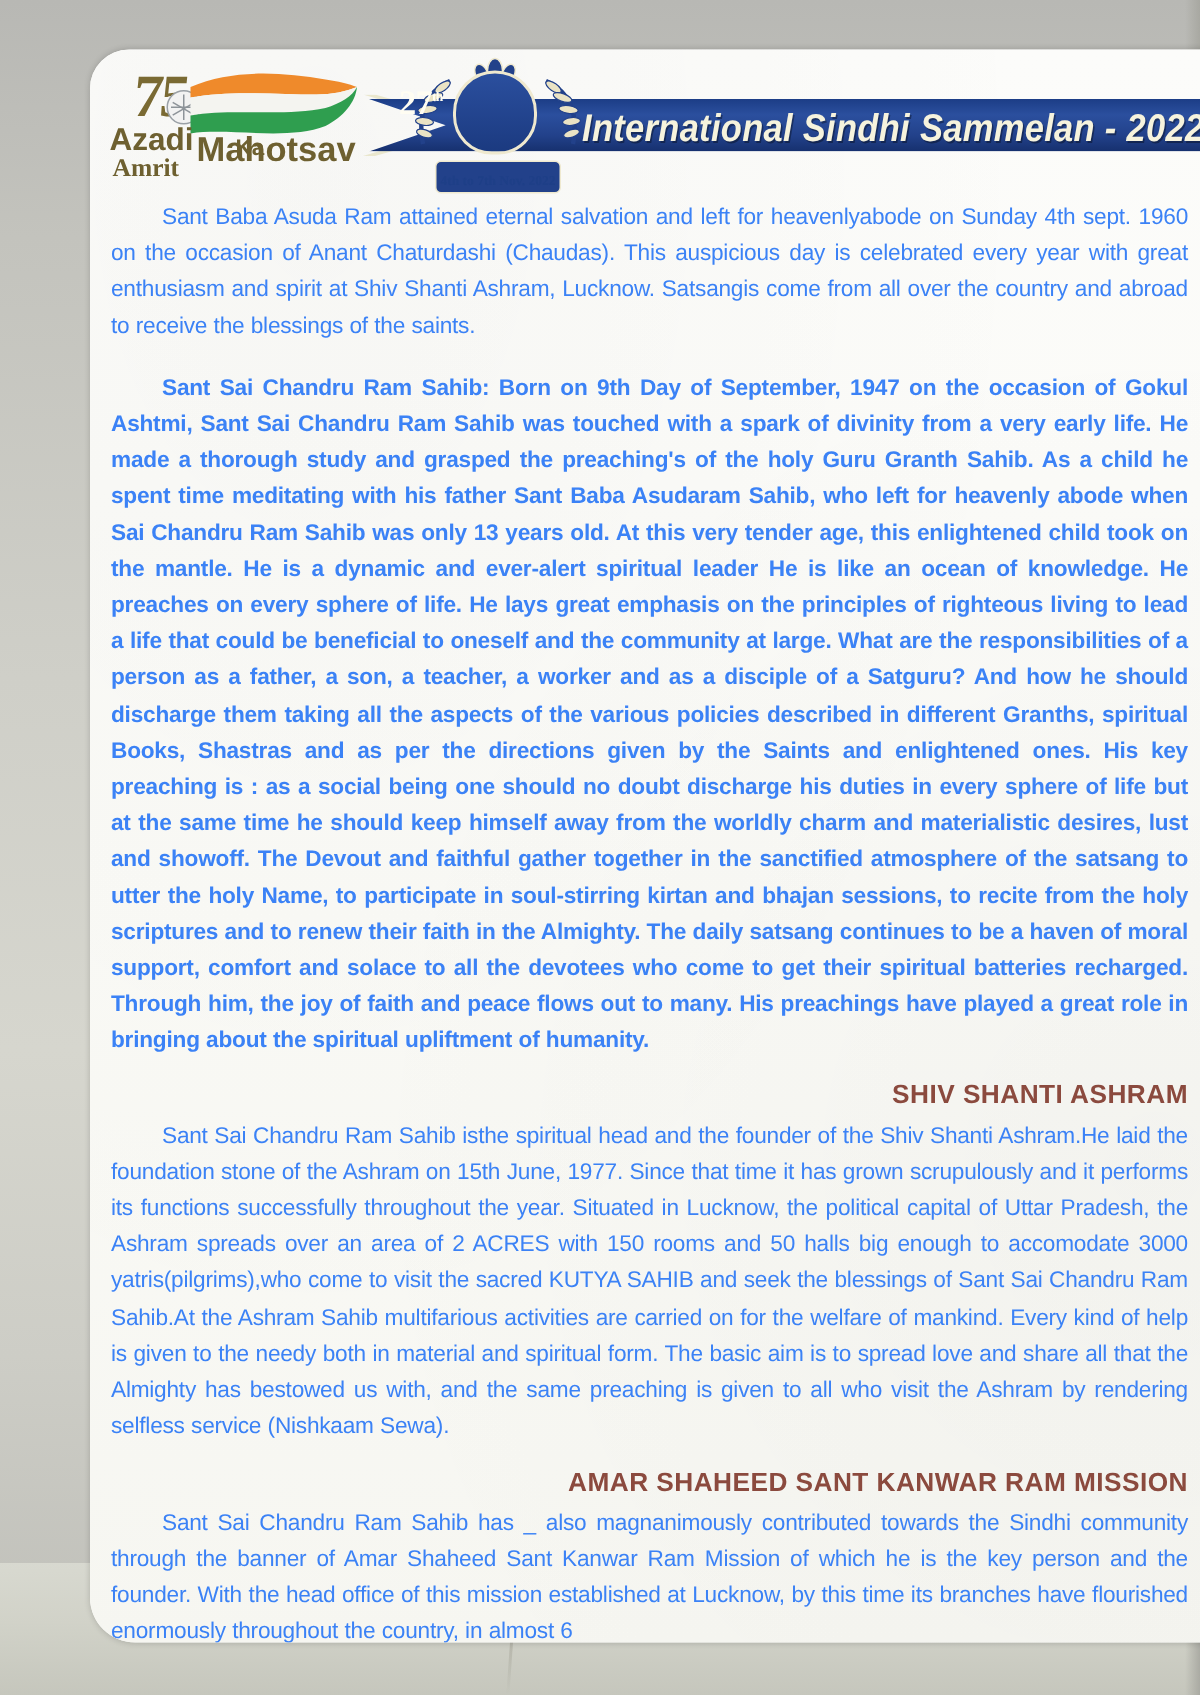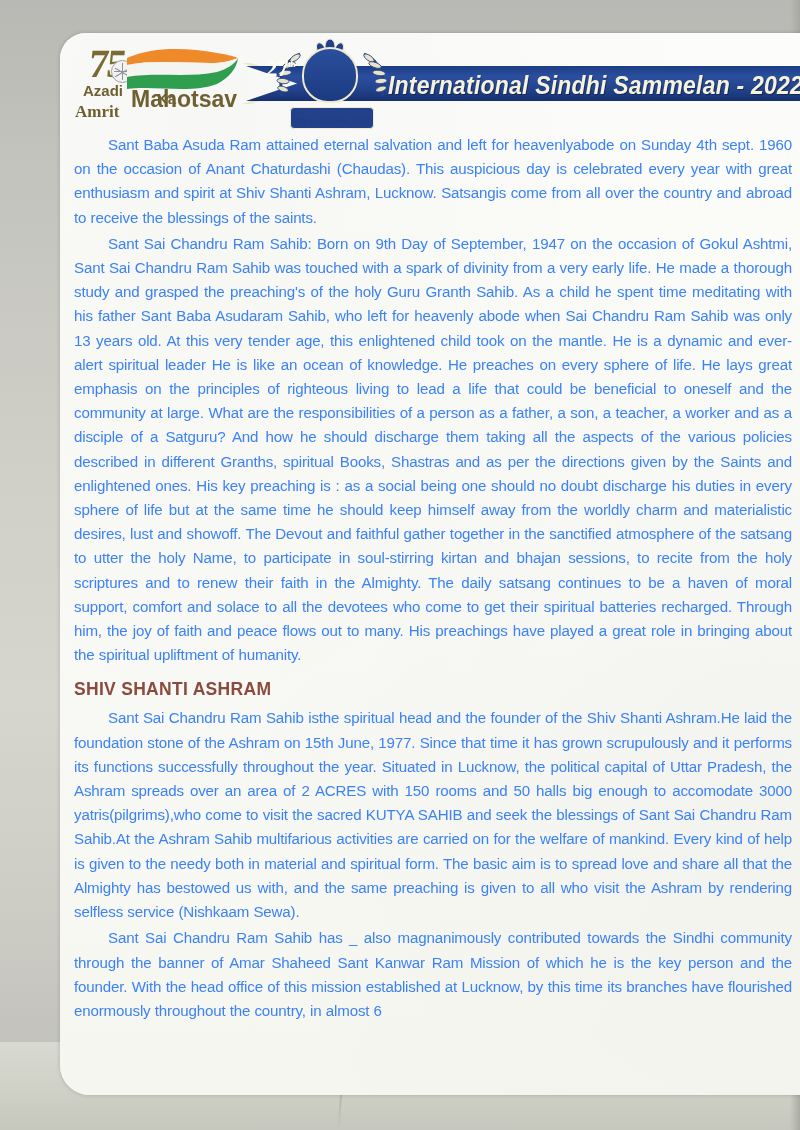--- a/index.html
+++ b/index.html
@@ -150,21 +150,21 @@
     width: 115px;
     height: 50px;
   }
   .azadi-word {
     position: absolute;
     font-family: "Liberation Sans", sans-serif;
     font-weight: bold;
     color: #6e6030;
     white-space: nowrap;
   }
-  .azadi-azadi  { left: 10px; top: 44px; font-size: 15px; }
+  .azadi-azadi  { left: 0; top: 44px; font-size: 21px; }
   .azadi-ka     { left: 84px; top: 52px; font-size: 15px; text-align: center; }
   .azadi-amrit  { left: 2px;  top: 64px; font-size: 17px; font-family: Liberation Serif, serif; }
   .azadi-mahot  { left: 58px; top: 48px; font-size: 23px; }
 
   
   .ribbon {
     position: absolute;
     left: 186px;
     top: 20px;
     right: -6px;
@@ -287,25 +287,25 @@
     margin: 0 0 0 0;
     font-family: "Liberation Sans", sans-serif;
     font-size: 15.1px;
     line-height: 24.2px;
     color: #3b82f6;
     text-align: justify;
     text-indent: 34px;
     letter-spacing: -.15px;
     word-spacing: .2px;
   }
-  p.para + p.para { margin-top: 2px; }
+  p.para + p.para { margin-top: 17px; font-weight: bold; }
 
   h2.section-heading {
     margin: 12px 0 6px 0;
-    text-align: left;
+    text-align: right;
     font-family: "Liberation Sans", sans-serif;
     font-size: 17.5px;
     font-weight: bold;
     color: #8b4a3e;
     letter-spacing: .3px;
   }
   h2.section-heading.tight { margin-top: 14px; margin-bottom: 5px; }
 </style>
 </head>
 <body>
@@ -379,16 +379,17 @@
   <div class="content">
 
     <p class="para">Sant Baba Asuda Ram attained eternal salvation and left for heavenlyabode on Sunday 4th sept. 1960 on the occasion of Anant Chaturdashi (Chaudas). This auspicious day is celebrated every year with great enthusiasm and spirit at Shiv Shanti Ashram, Lucknow. Satsangis come from all over the country and abroad to receive the blessings of the saints.</p>
 
     <p class="para">Sant Sai Chandru Ram Sahib: Born on 9th Day of September, 1947 on the occasion of Gokul Ashtmi, Sant Sai Chandru Ram Sahib was touched with a spark of divinity from a very early life. He made a thorough study and grasped the preaching's of the holy Guru Granth Sahib. As a child he spent time meditating with his father Sant Baba Asudaram Sahib, who left for heavenly abode when Sai Chandru Ram Sahib was only 13 years old.  At this very tender age, this enlightened child took on the mantle. He is a dynamic and ever-alert spiritual leader He is like an ocean of knowledge. He preaches on every sphere of life. He lays great emphasis on the principles of righteous living to lead a life that could be beneficial to oneself and the community at large. What are the responsibilities of a person as a father, a son, a teacher, a worker and as a disciple of a Satguru? And how he should discharge them taking all the aspects of the various policies described in different Granths, spiritual Books, Shastras and as per the directions given by the Saints and enlightened ones. His key preaching is : as a social being one should no doubt discharge his duties in every sphere of life but at the same time he should keep himself away from the worldly charm and materialistic desires, lust and showoff. The Devout and faithful gather together in the sanctified atmosphere of the satsang to utter the holy Name, to participate in soul-stirring kirtan and bhajan sessions, to recite from the holy scriptures and to renew their faith in the Almighty. The daily satsang continues to be a haven of moral support, comfort and solace to all the devotees who come to get their spiritual batteries recharged. Through him, the joy of faith and peace flows out to many. His preachings have played a great role in bringing about the spiritual upliftment of humanity.</p>
 
     <h2 class="section-heading">SHIV SHANTI ASHRAM</h2>
 
     <p class="para">Sant Sai Chandru Ram Sahib isthe spiritual head and the founder of the Shiv Shanti Ashram.He laid the foundation stone of the Ashram on 15th June, 1977. Since that time it has grown scrupulously and it performs its functions successfully throughout the year. Situated in Lucknow, the political capital of Uttar Pradesh, the Ashram spreads over an area of 2 ACRES with 150 rooms and 50 halls big enough to accomodate 3000 yatris(pilgrims),who come to visit the sacred KUTYA SAHIB and seek the blessings of Sant Sai Chandru Ram Sahib.At the Ashram Sahib multifarious activities are carried on for the welfare of mankind. Every kind of help is given to the needy both in material and spiritual form. The basic aim is to spread love and share all that the Almighty has bestowed us with, and the same preaching is given to all who visit the Ashram by rendering selfless service (Nishkaam Sewa).</p>
 
+    <h2 class="section-heading tight">AMAR SHAHEED SANT KANWAR RAM MISSION</h2>
 
     <p class="para">Sant Sai Chandru Ram Sahib has _ also magnanimously contributed towards the Sindhi community through the banner of Amar Shaheed Sant Kanwar Ram Mission of which he is the key person and the founder. With the head office of this mission established at Lucknow, by this time its branches have flourished enormously throughout the country, in almost 6</p>
   </div>
 </div>
 
 </body></html>

